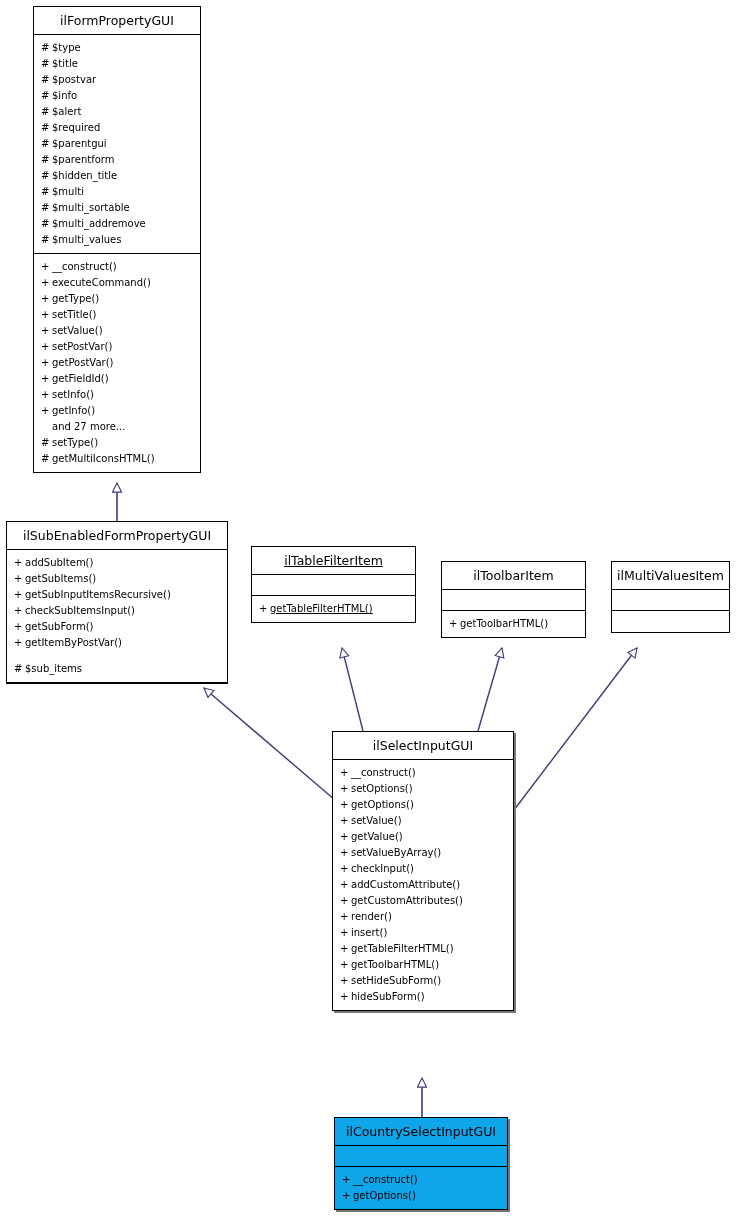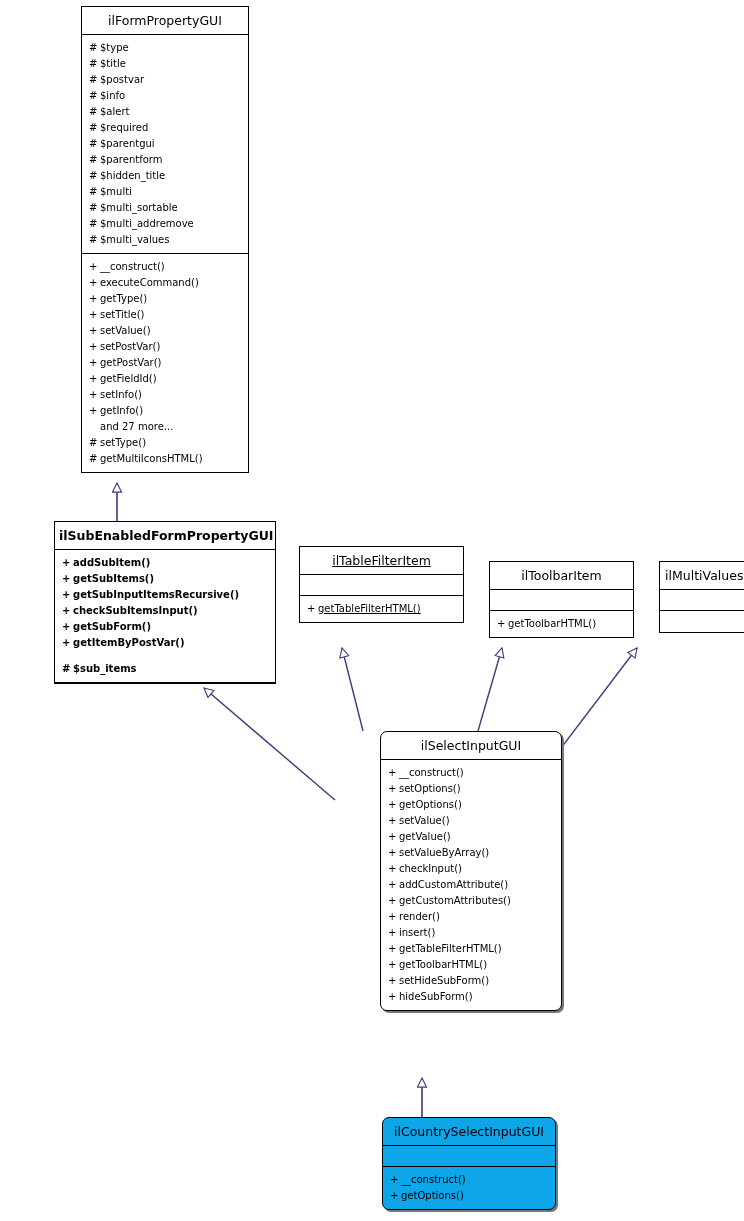--- a/index.html
+++ b/index.html
@@ -27,28 +27,26 @@
     width: 744px;
     height: 1221px;
     pointer-events: none;
   }
   .uml-class {
     position: absolute;
     box-sizing: border-box;
     border: 1px solid #000000;
     background: #ffffff;
     z-index: 2;
-    margin-left: 48px;
   }
   .uml-class.filled {
     background: #0ea5e9;
   }
   .uml-class.shadowed {
     box-shadow: 2px 2px 0 0 #777777;
-    border-radius: 7px;
   }
   .cls-name {
     box-sizing: border-box;
     text-align: center;
     font-size: 12.5px;
     line-height: 15px;
     color: #000000;
     padding: 6px 4px 6px 4px;
     border-bottom: 1px solid #000000;
     white-space: nowrap;
@@ -141,21 +139,21 @@
       <div class="member"><span class="vis">+</span><span>getPostVar()</span></div>
       <div class="member"><span class="vis">+</span><span>getFieldId()</span></div>
       <div class="member"><span class="vis">+</span><span>setInfo()</span></div>
       <div class="member"><span class="vis">+</span><span>getInfo()</span></div>
       <div class="member"><span class="vis"></span><span>and 27 more...</span></div>
       <div class="member"><span class="vis">#</span><span>setType()</span></div>
       <div class="member"><span class="vis">#</span><span>getMultiIconsHTML()</span></div>
     </div>
   </div>
 
-  <div class="uml-class" style="left:6px; top:521px; width:222px;font-weight:bold;">
+  <div class="uml-class" style="left:6px; top:521px; width:222px;">
     <div class="cls-name">ilSubEnabledFormPropertyGUI</div>
     <div class="cls-compartment">
       <div class="member"><span class="vis">+</span><span>addSubItem()</span></div>
       <div class="member"><span class="vis">+</span><span>getSubItems()</span></div>
       <div class="member"><span class="vis">+</span><span>getSubInputItemsRecursive()</span></div>
       <div class="member"><span class="vis">+</span><span>checkSubItemsInput()</span></div>
       <div class="member"><span class="vis">+</span><span>getSubForm()</span></div>
       <div class="member"><span class="vis">+</span><span>getItemByPostVar()</span></div>
     </div>
     <div class="cls-compartment with-border">

